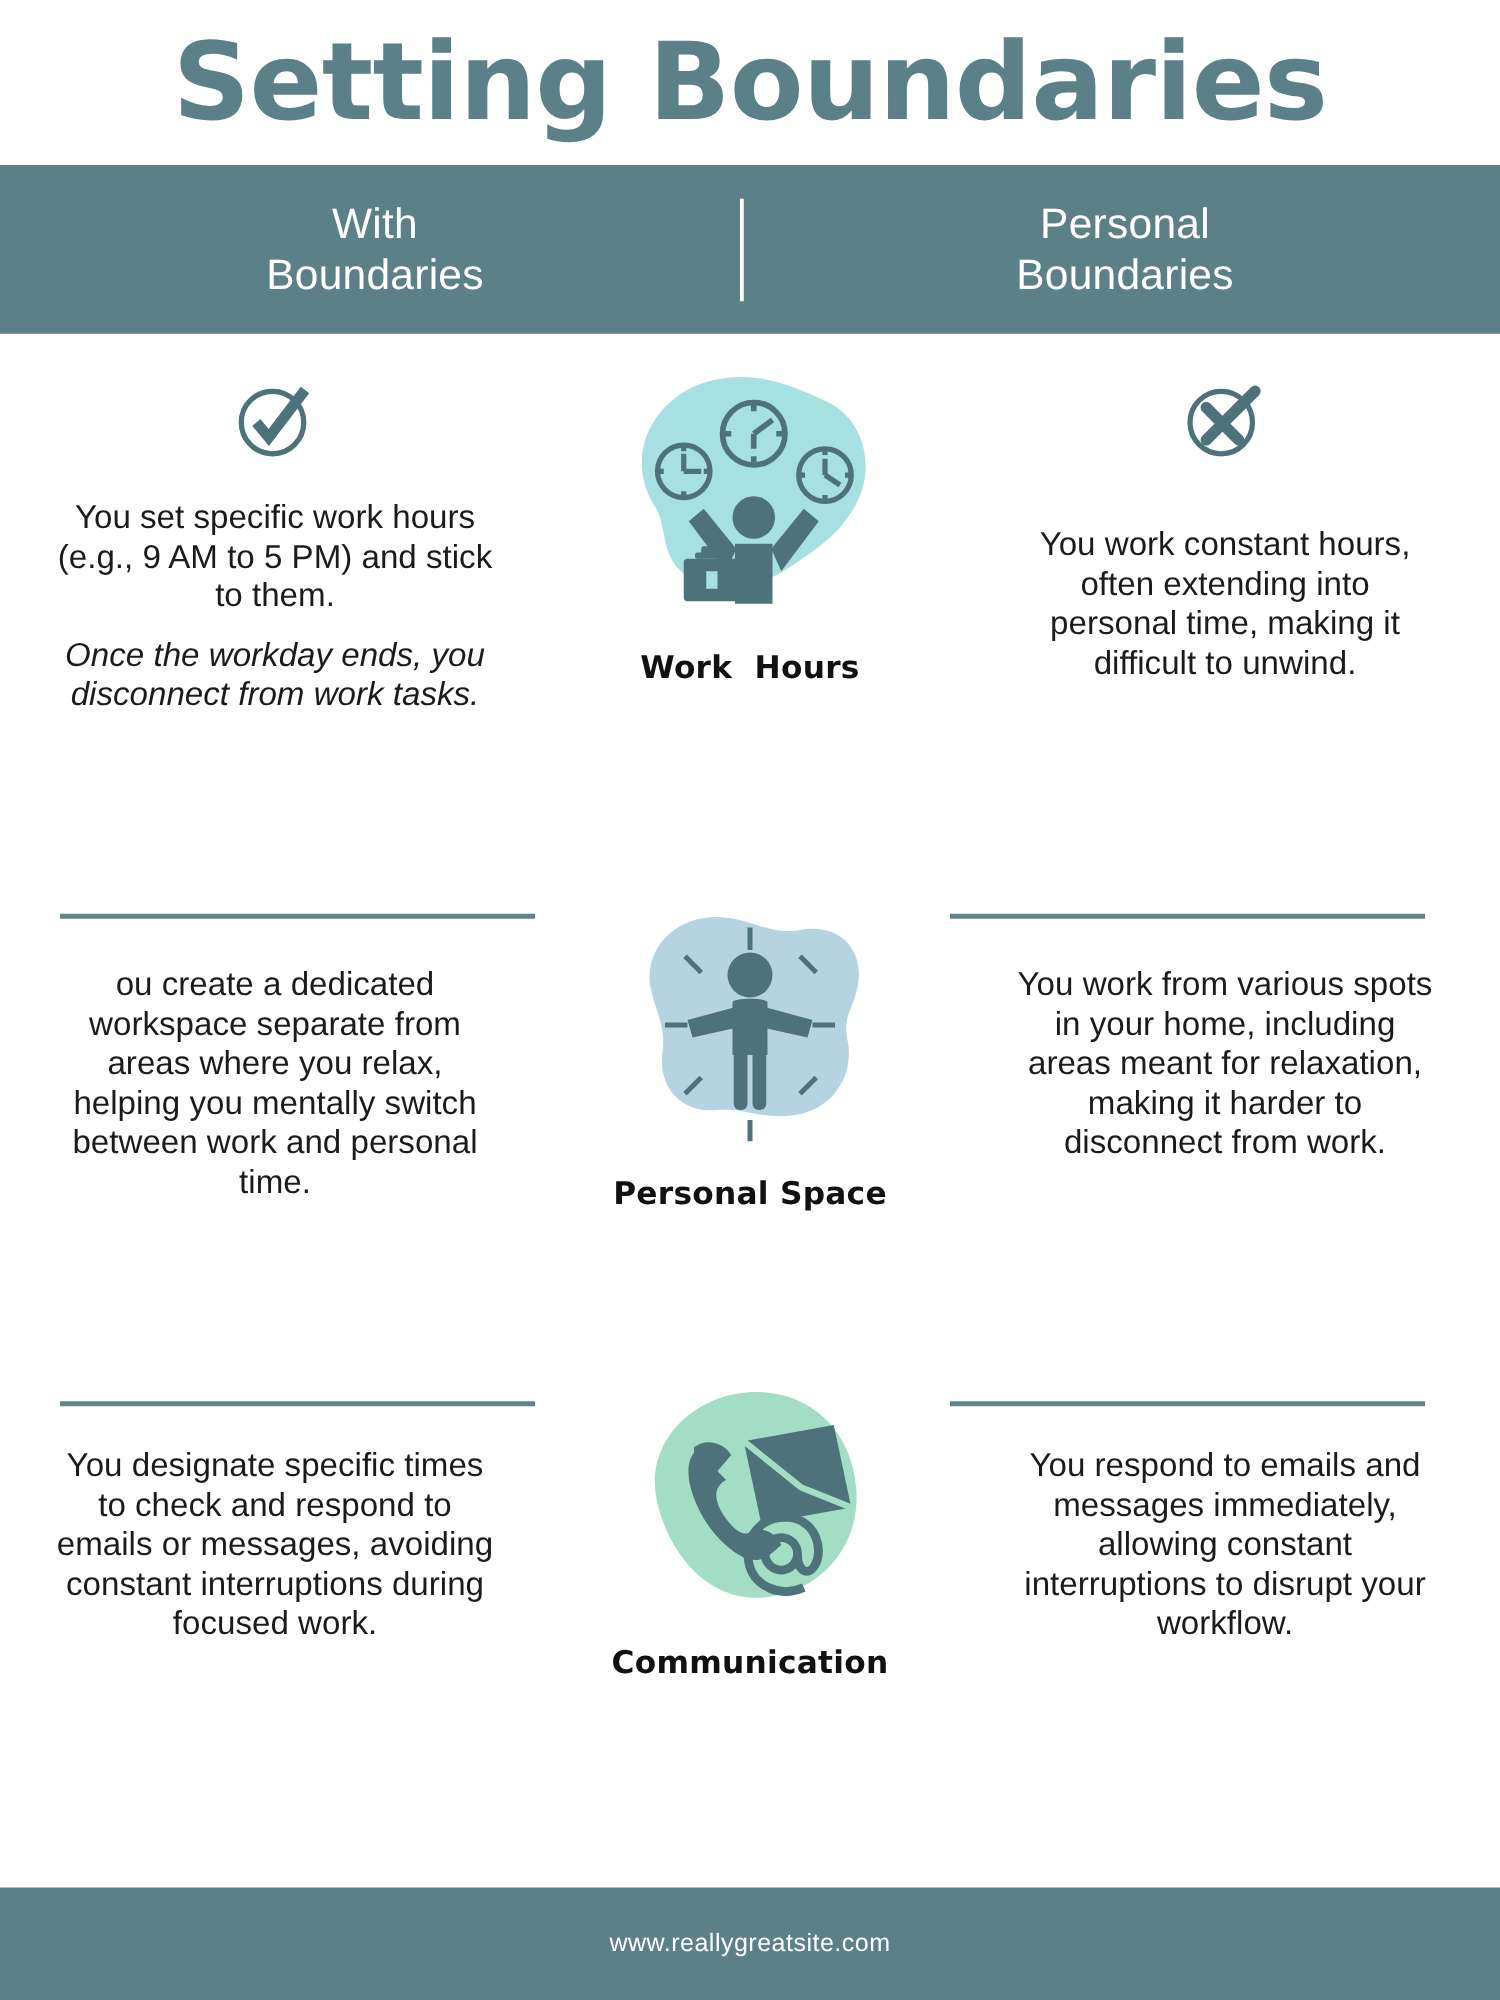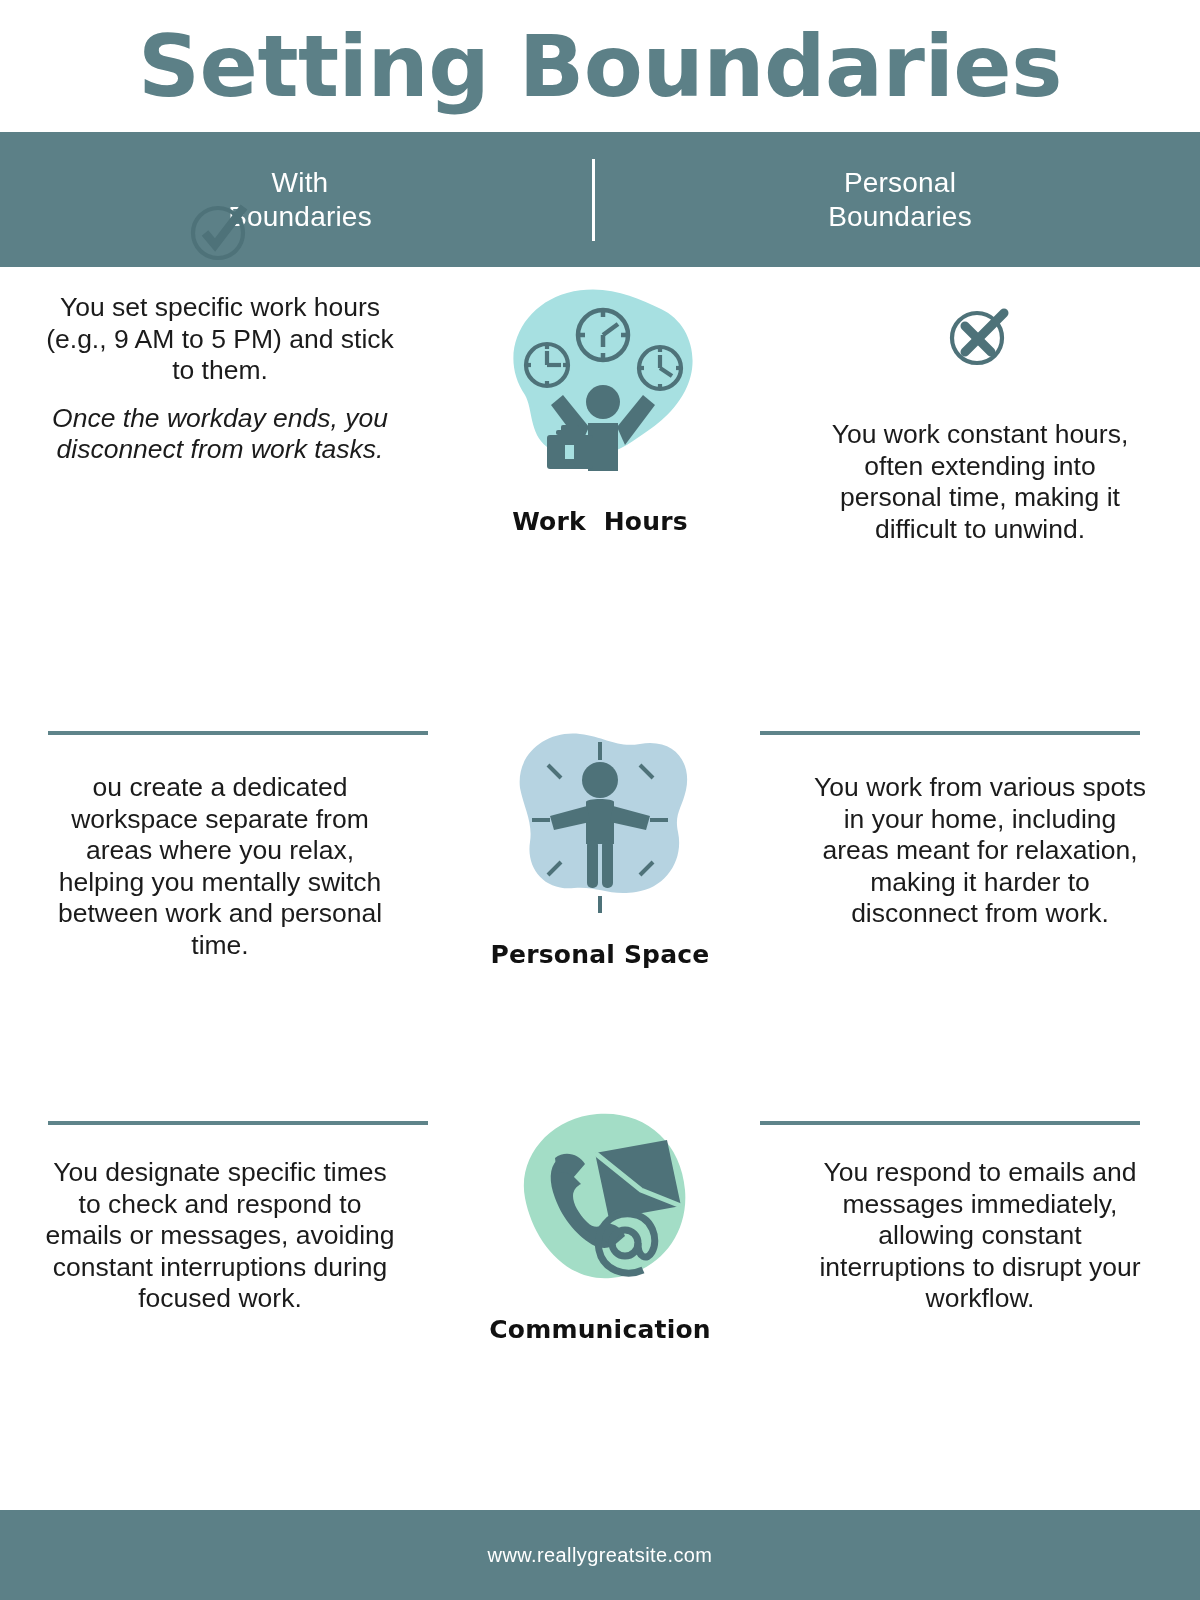--- a/index.html
+++ b/index.html
@@ -35,21 +35,21 @@
     background:#5c8087;
     display:flex;
     align-items:center;
   }
   .header-col{
     flex:1;
     display:flex;align-items:center;justify-content:center;
   }
   .header-col-text{
     color:#ffffff;
-    font-size:28px;
+    font-size:34px;
     line-height:1.18;
     text-align:center;
     font-weight:400;
     letter-spacing:.2px;
   }
   .header-divider{
     position:absolute;
     left:592px;top:27px;
     width:3px;height:82px;
     background:#ffffff;
@@ -94,23 +94,23 @@
     font-weight:bold;
     font-size:25px;
     color:#111111;
     text-align:center;
     letter-spacing:.2px;
     white-space:pre;
   }
 
   
   #row1{height:415px;}
-  #row1 .col-left{}
+  #row1 .col-left{padding-top:105px;}
   #row1 .col-right{padding-top:128px;}
-  #row1 .col-mid{}
+  #row1 .col-mid{padding-top:12px;}
 
   #row2{height:390px;}
   #row2 .col-left{padding-top:95px;}
   #row2 .col-right{padding-top:95px;}
   #row2 .col-mid{padding-top:28px;}
 
   #row3{height:380px;}
   #row3 .col-left{padding-top:90px;}
   #row3 .col-right{padding-top:90px;}
   #row3 .col-mid{padding-top:18px;}

